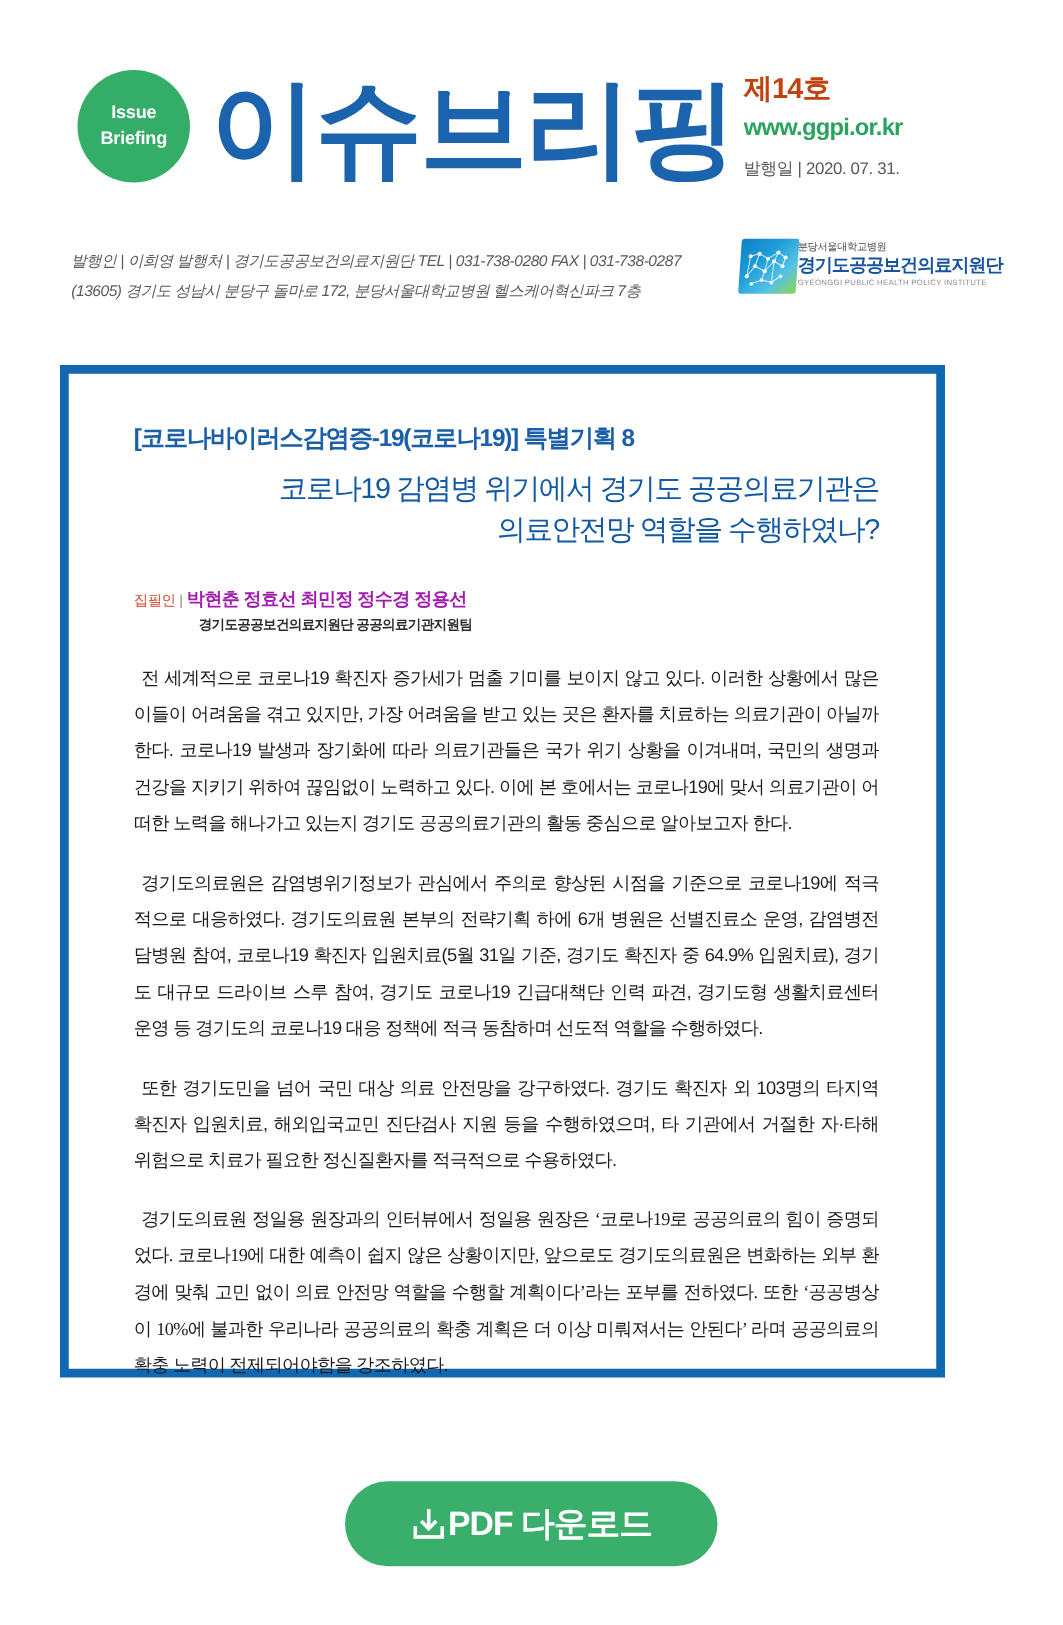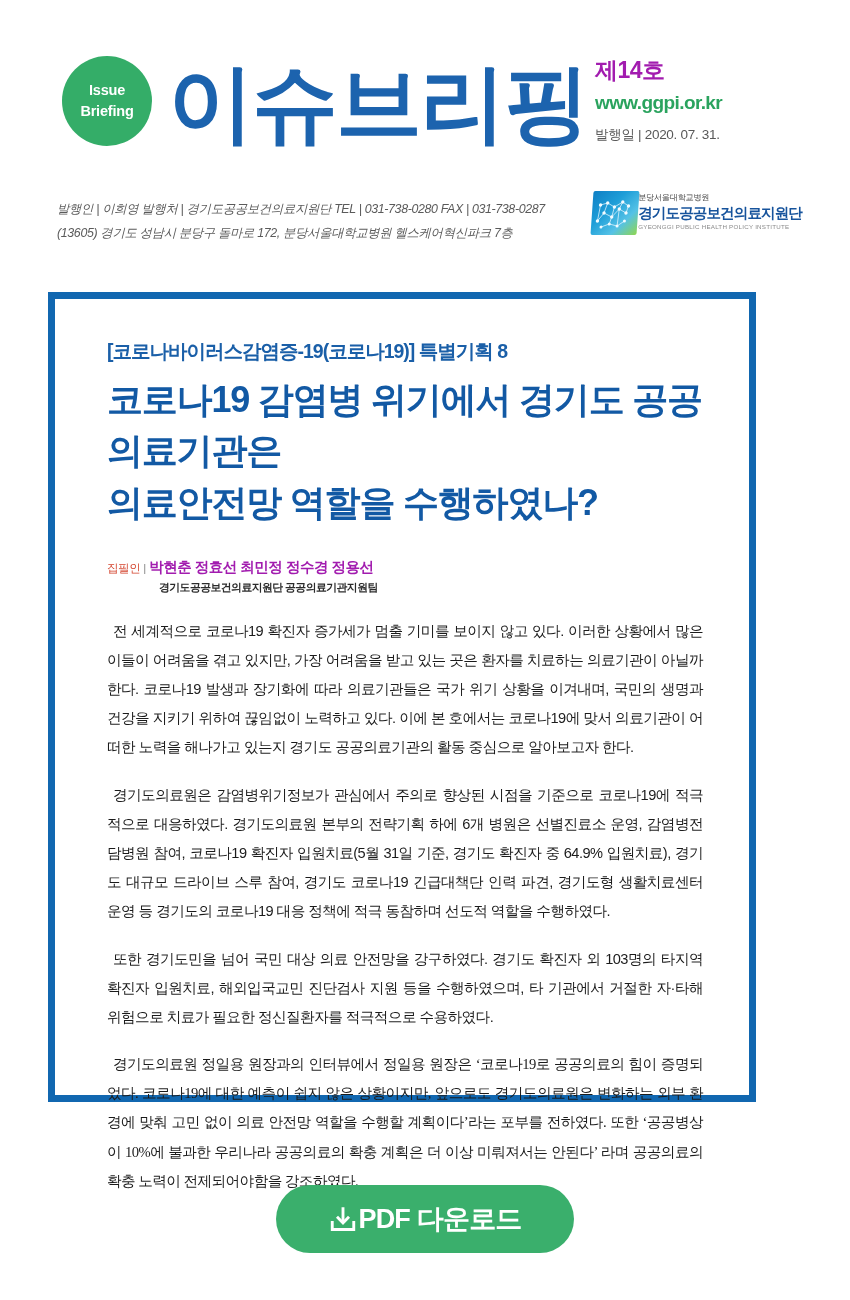--- a/index.html
+++ b/index.html
@@ -66,21 +66,21 @@
   .masthead-right {
     position: absolute;
     right: 55px;
     top: 55px;
     text-align: left;
     width: 200px;
   }
   .issue-no {
     font-size: 23px;
     font-weight: bold;
-    color: #a21caf;
+    color: #c2410c;
     letter-spacing: -0.5px;
     margin: 0 0 6px 0;
   }
   .site-url {
     font-size: 19px;
     font-weight: bold;
     color: #2aa35e;
     letter-spacing: -0.6px;
     margin: 0 0 12px 0;
   }
@@ -172,26 +172,27 @@
 
   .kicker {
     font-size: 19.5px;
     font-weight: bold;
     color: #1a5fa8;
     letter-spacing: -1px;
     margin: 0 0 10px 0;
     line-height: 1.3;
   }
   .headline {
-    font-size: 36px;
-    font-weight: bold;
+    font-size: 23px;
+    font-weight: normal;
     color: #1259a4;
     letter-spacing: -1.2px;
     line-height: 1.42;
     margin: 0 0 30px 0;
+    text-align: right;
   }
   .headline .l2 { display: block; }
 
   .byline {
     margin: 0 0 4px 0;
     white-space: nowrap;
   }
   .byline-label {
     font-size: 11.5px;
     color: #d4452f;

